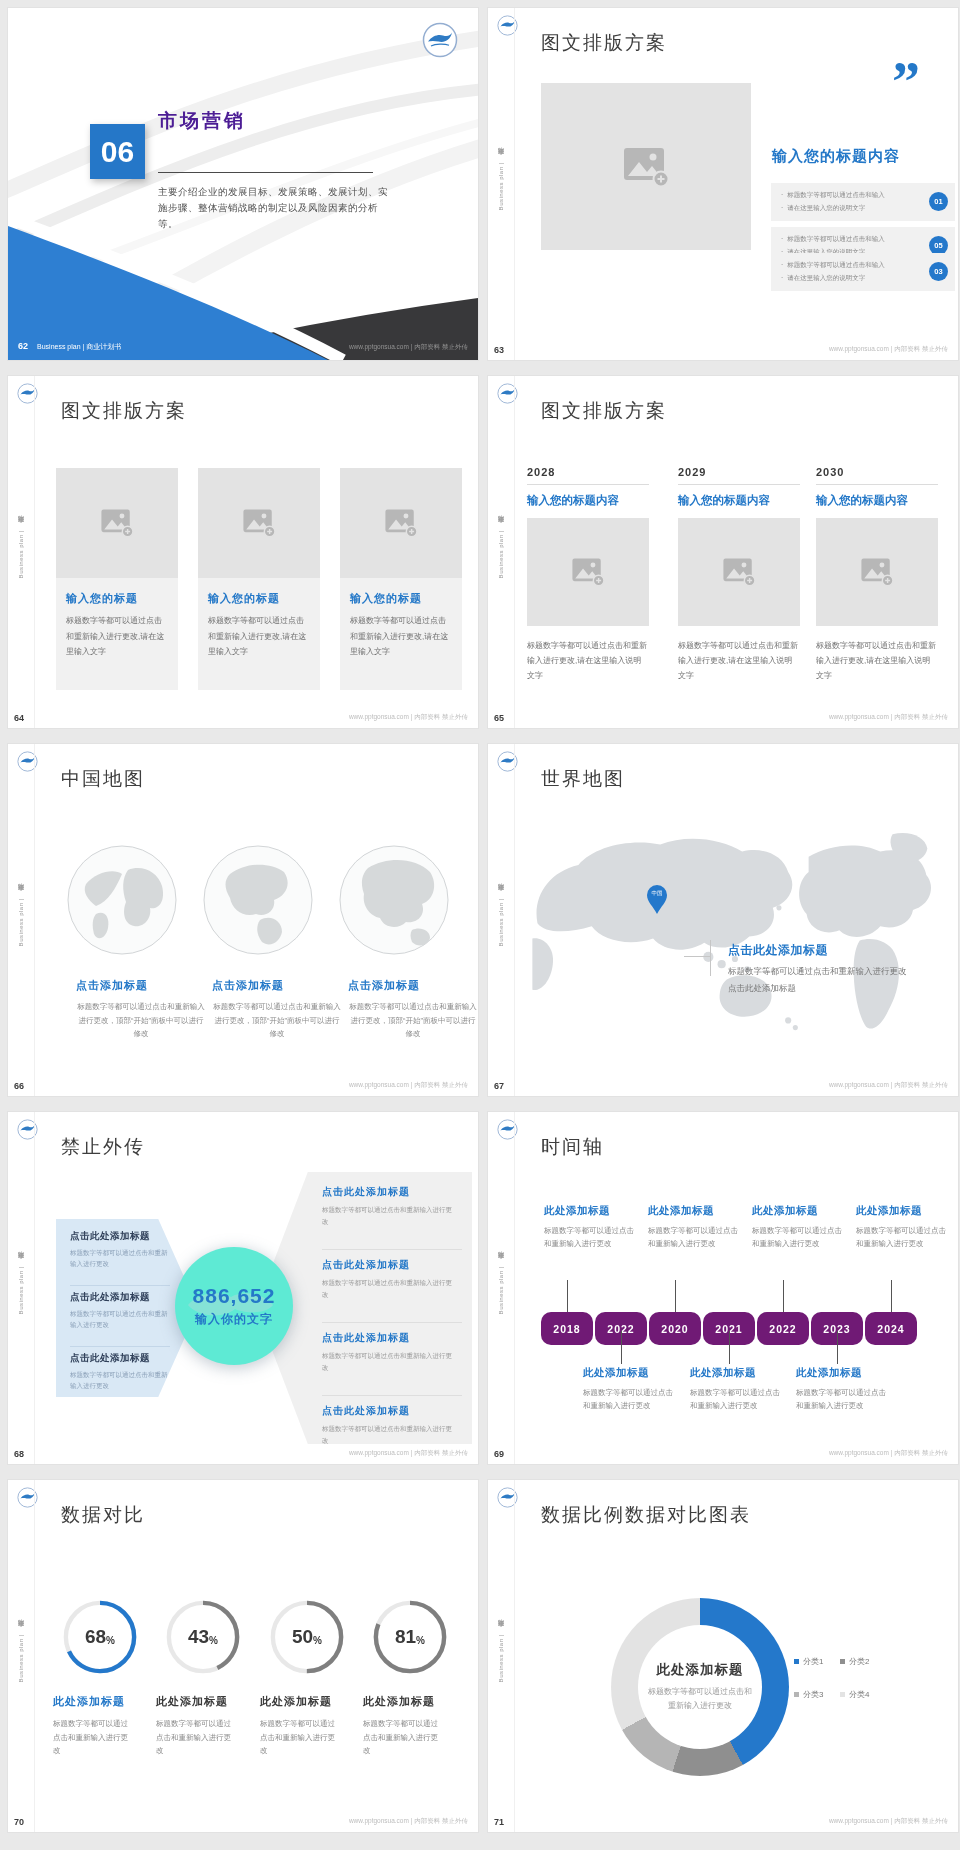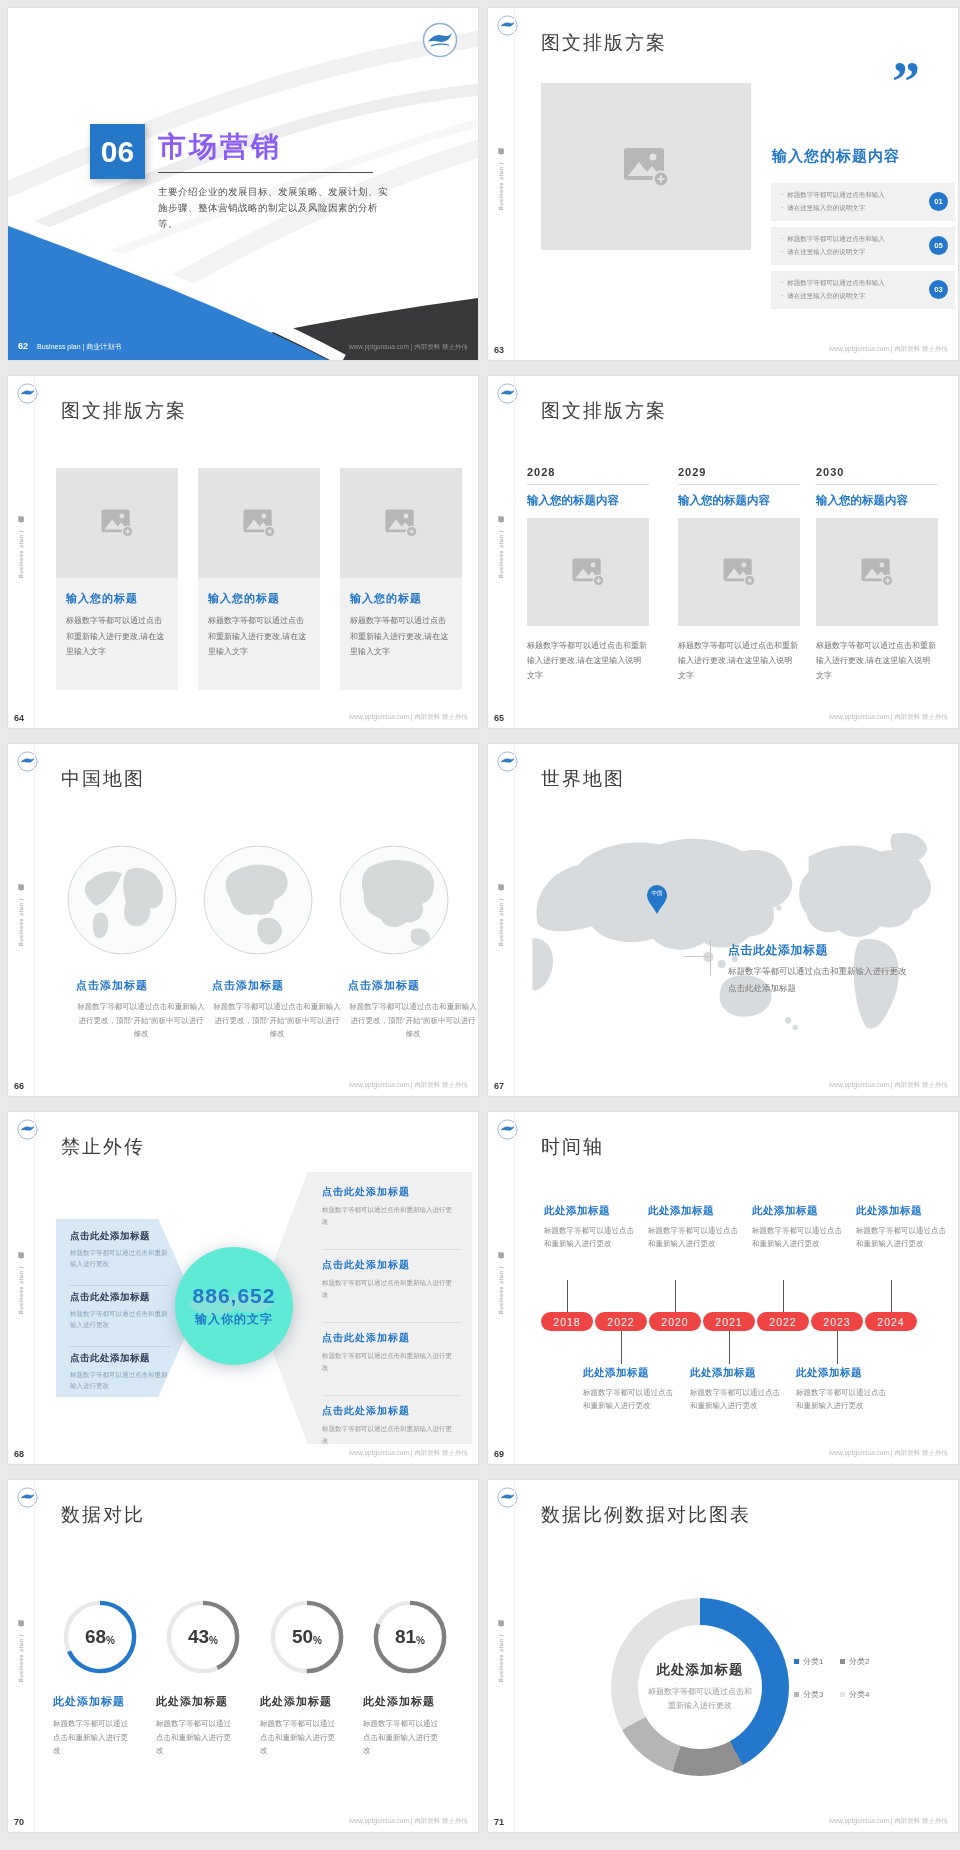--- a/index.html
+++ b/index.html
@@ -10,21 +10,21 @@
   .logo{position:absolute;top:7px;left:9px;width:21px;height:21px;}
   .vlabel{position:absolute;left:9px;top:50%;transform:translateY(-50%) rotate(180deg);writing-mode:vertical-rl;font-size:6px;color:#9a9a9a;letter-spacing:.5px;}
   .vline{position:absolute;left:26px;top:0;bottom:0;width:1px;background:#f0f0f0;}
   .stitle{position:absolute;left:53px;top:22px;font-size:19px;color:#3e3e3e;letter-spacing:2px;}
   .pagenum{position:absolute;left:6px;bottom:5px;font-size:9px;font-weight:bold;color:#3c3c3c;}
   .sitefoot{position:absolute;right:10px;bottom:6px;font-size:6.5px;color:#bdbdbd;}
   .ph{background:#e3e3e3;display:flex;align-items:center;justify-content:center;}
   
   .s1-bg{position:absolute;left:0;top:0;}
   .s1-num{position:absolute;left:82px;top:116px;width:55px;height:55px;background:#2577c8;color:#fff;font-size:30px;font-weight:bold;display:flex;align-items:center;justify-content:center;box-shadow:2px 3px 7px rgba(0,0,0,.25);}
-  .s1-title{position:absolute;left:150px;top:120px;font-size:28px;font-weight:bold;color:#8b5cf6;letter-spacing:3px;}
+  .s1-title{position:absolute;left:150px;top:100px;font-size:19px;font-weight:bold;color:#4c1d95;letter-spacing:3px;}
   .s1-rule{position:absolute;left:150px;top:164px;width:215px;height:1px;background:#4a4a4a;}
   .s1-desc{position:absolute;left:150px;top:176px;width:238px;font-size:9.5px;color:#4f4f4f;line-height:1.7;letter-spacing:.5px;}
   .s1-logo{position:absolute;left:414px;top:14px;width:36px;height:36px;}
   .s1-fl{position:absolute;left:10px;bottom:8px;color:#fff;font-size:7px;}
   .s1-fl b{font-size:9px;margin-right:9px;}
   .s1-fr{position:absolute;right:10px;bottom:8px;color:#939393;font-size:6.5px;}
   
   .s2-ph{position:absolute;left:53px;top:75px;width:210px;height:167px;}
   .s2-cap{position:absolute;left:53px;top:247px;width:210px;height:56px;background:#f0f0f0;box-sizing:border-box;padding:9px 13px;font-size:7.5px;color:#8a8a8a;line-height:1.9;}
   .s2-quote{position:absolute;left:404px;top:46px;font-family:"Liberation Serif",serif;font-weight:bold;font-size:56px;line-height:1;color:#2478c8;}
@@ -73,21 +73,21 @@
   .adv-right .item + .item{border-top:1px solid #dedede;}
   .ar-h{font-size:10px;font-weight:bold;color:#2478c8;letter-spacing:1px;}
   .ar-b{font-size:6.5px;color:#9a9a9a;line-height:1.8;margin-top:5px;width:130px;}
   
   .t-item{position:absolute;top:92px;width:92px;}
   .b-item{position:absolute;top:254px;width:92px;}
   .tl-h{font-size:10.5px;font-weight:bold;color:#2478c8;letter-spacing:.5px;}
   .tl-b{margin-top:6px;font-size:7.5px;color:#8a8a8a;line-height:1.75;}
   .conn{position:absolute;width:1px;background:#555;}
   .tl-bar{position:absolute;left:53px;top:200px;display:flex;gap:2px;}
-  .tl-seg{width:52px;height:19px;background:#ef4444;border-radius:10px;color:#fff;font-size:10.5px;font-weight:normal;display:flex;align-items:center;justify-content:center;letter-spacing:1px;}
+  .tl-seg{width:52px;height:33px;background:#701a75;border-radius:10px;color:#fff;font-size:10.5px;font-weight:bold;display:flex;align-items:center;justify-content:center;letter-spacing:1px;}
   
   .stat{position:absolute;top:118px;width:100px;}
   .ringwrap{position:relative;width:78px;height:78px;margin-left:8px;}
   .ring{width:78px;height:78px;}
   .ring-bg{fill:none;stroke:#e8e8e8;stroke-width:4.5;}
   .ring-arc{fill:none;stroke-width:4.5;}
   .pct{position:absolute;left:0;top:0;width:78px;height:78px;display:flex;align-items:center;justify-content:center;}
   .pct .val{font-size:19px;font-weight:bold;color:#3a3a3a;}
   .pct .unit{font-size:10px;font-weight:bold;color:#3a3a3a;margin-top:6px;}
   .stat-h{margin-top:18px;font-size:11px;font-weight:bold;color:#3b3b3b;letter-spacing:1px;}
@@ -152,21 +152,21 @@
     <div class="s2-item" style="top:175px;">
       <div class="s2-line">标题数字等都可以通过点击和输入</div>
       <div class="s2-line">请在这里输入您的说明文字</div>
       <div class="s2-badge">01</div>
     </div>
     <div class="s2-item" style="top:219px;">
       <div class="s2-line">标题数字等都可以通过点击和输入</div>
       <div class="s2-line">请在这里输入您的说明文字</div>
       <div class="s2-badge">05</div>
     </div>
-    <div class="s2-item" style="top:263px;">
+    <div class="s2-item" style="top:245px;">
       <div class="s2-line">标题数字等都可以通过点击和输入</div>
       <div class="s2-line">请在这里输入您的说明文字</div>
       <div class="s2-badge">03</div>
     </div>
     <div class="pagenum">63</div>
     <div class="sitefoot">www.pptgonsua.com | 内部资料 禁止外传</div>
   </section>
 
   <section class="slide">
     <svg class="logo" viewBox="0 0 24 24">

